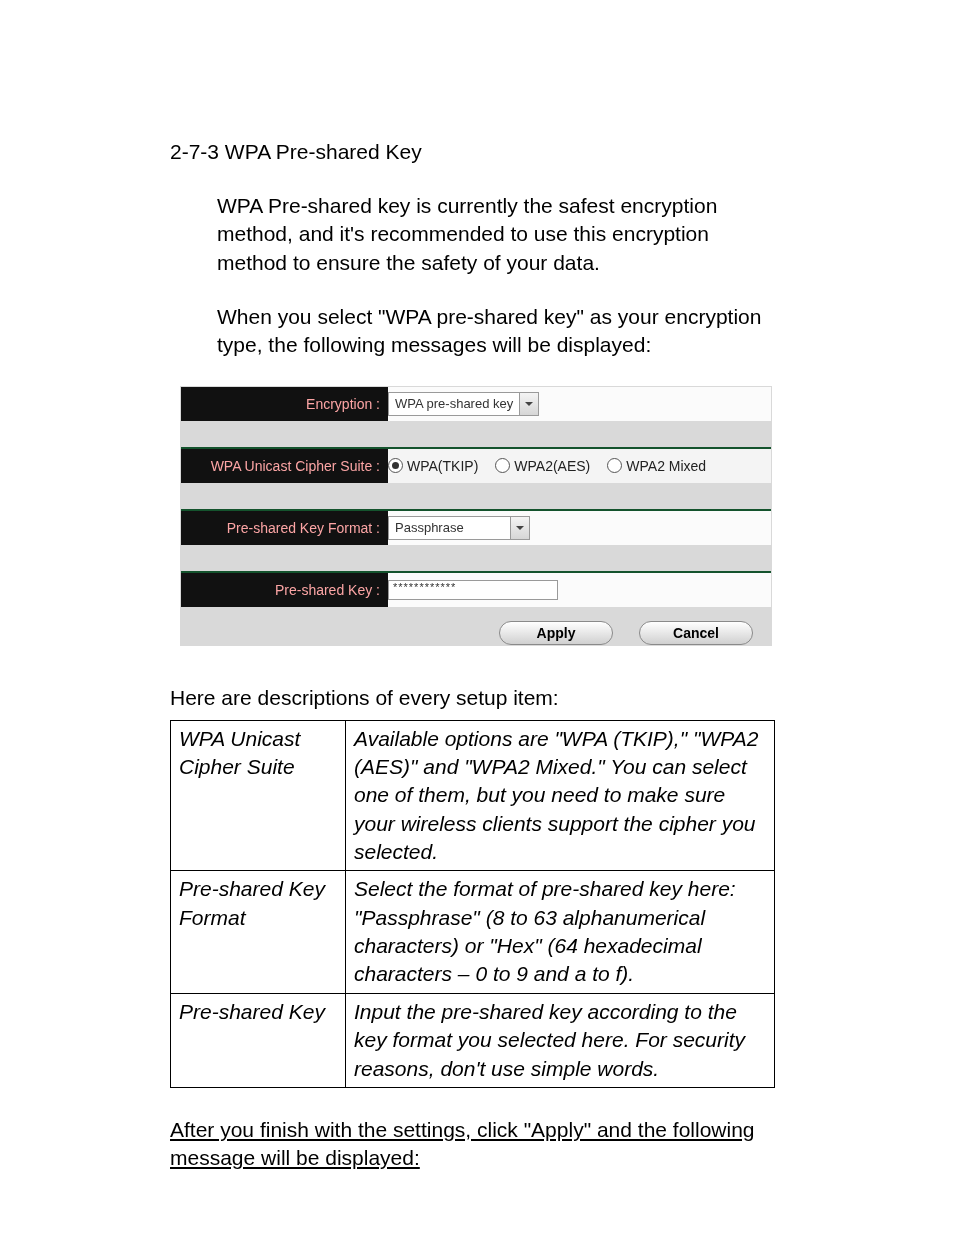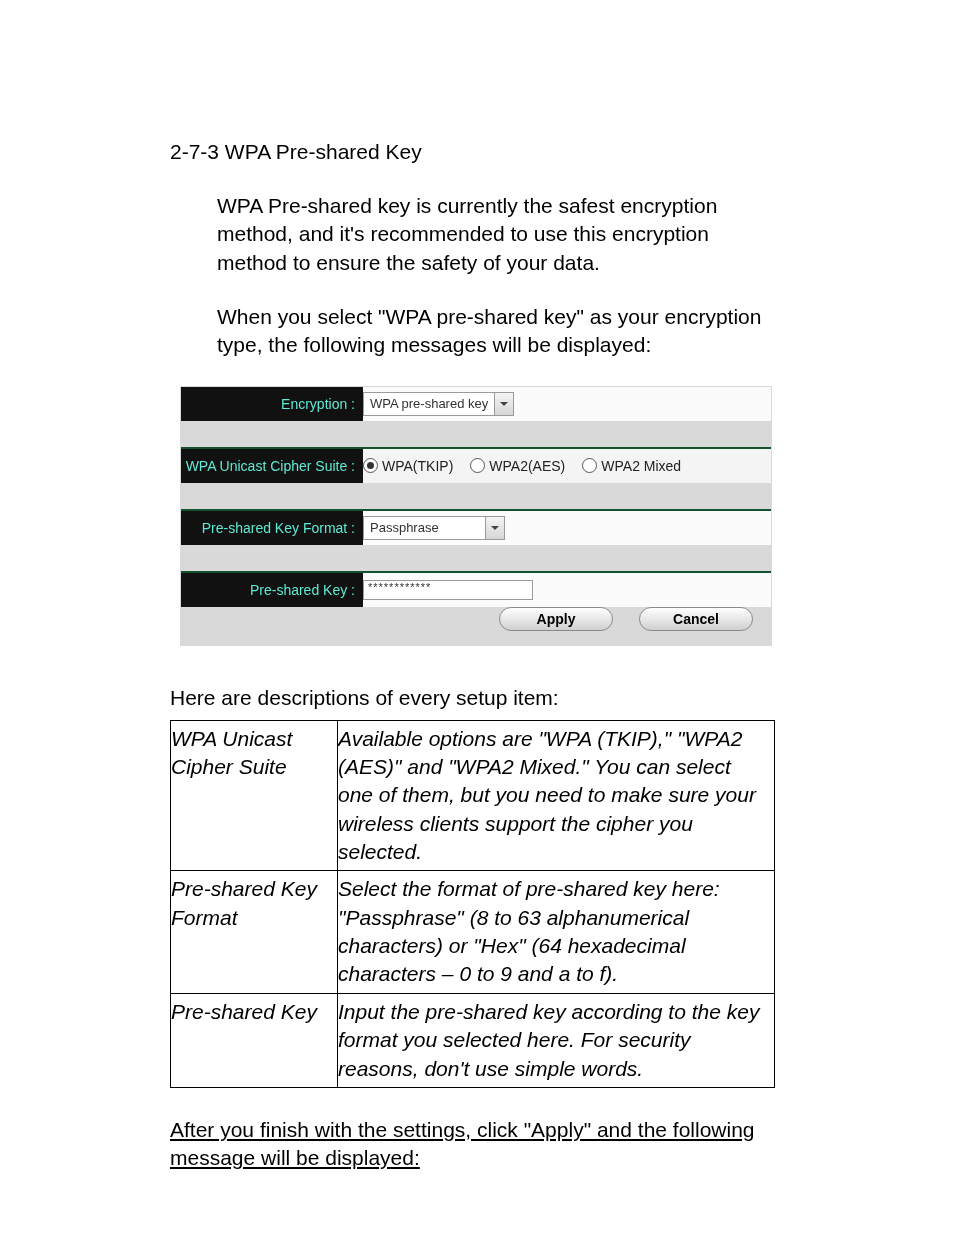--- a/index.html
+++ b/index.html
@@ -32,23 +32,23 @@
     background: #d9d9d9;
     border: 1px solid #d9d9d9;
   }
   .prow {
     display: flex;
     align-items: stretch;
     height: 34px;
   }
   .prow + .prow { border-top: 2px solid #14532d; margin-top: 26px; }
   .plab {
-    width: 182px;
+    width: 207px;
     background: #111;
-    color: #5eead4;
+    color: #fca5a5;
     font-size: 14px;
     display: flex;
     align-items: center;
     justify-content: flex-end;
     padding-right: 8px;
     box-sizing: border-box;
   }
   .pval {
     flex: 1;
     background: #fbfbfb;
@@ -113,21 +113,21 @@
     align-items: flex-start;
     line-height: 12px;
     letter-spacing: 1px;
     width: 170px;
     box-sizing: border-box;
   }
   .panel-actions {
     height: 38px;
     background: #d9d9d9;
     display: flex;
-    align-items: flex-start;
+    align-items: flex-end;
     justify-content: flex-end;
     gap: 26px;
     padding-right: 18px;
   }
   .pillbtn {
     min-width: 84px;
     height: 22px;
     border-radius: 12px;
     background: linear-gradient(#fff,#d0d0d0);
     border: 1px solid #8a8a8a;
@@ -145,21 +145,21 @@
     margin-top: 18px;
     font-size: 21px;
   }
   table.dt {
     width: 605px;
     border-collapse: collapse;
     margin-top: 10px;
   }
   table.dt td {
     border: 1.5px solid #000;
-    padding: 4px 8px 4px 0;
+    padding: 4px 8px 4px 8px;
     vertical-align: top;
     font-size: 21px;
     line-height: 1.35;
     font-style: italic;
   }
   table.dt td.term { width: 158px; }
 
   .after {
     font-size: 21px;
     line-height: 1.35;

